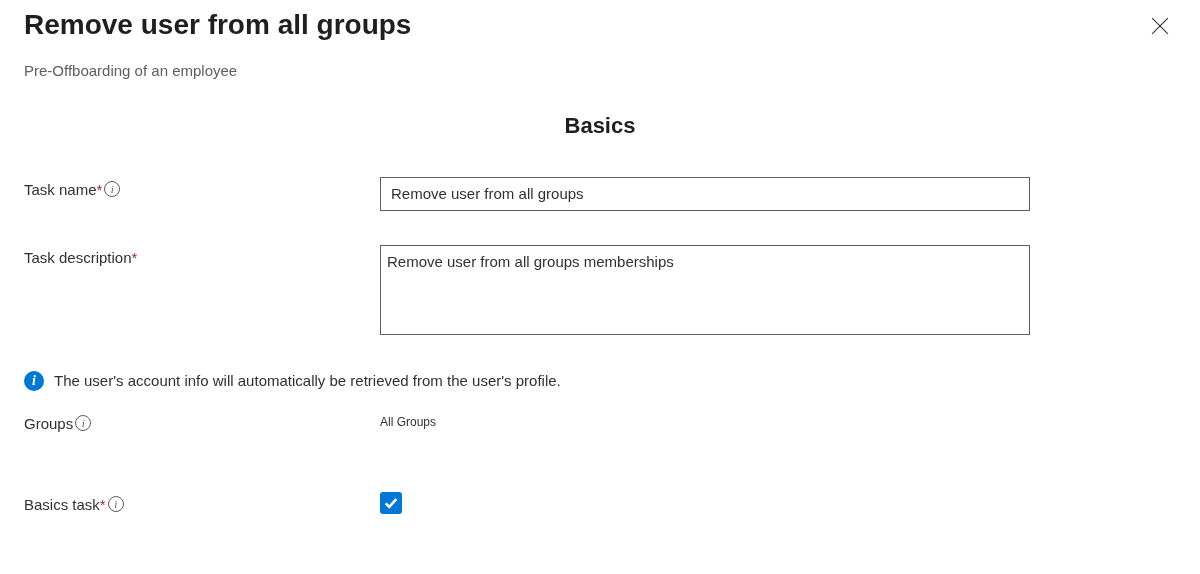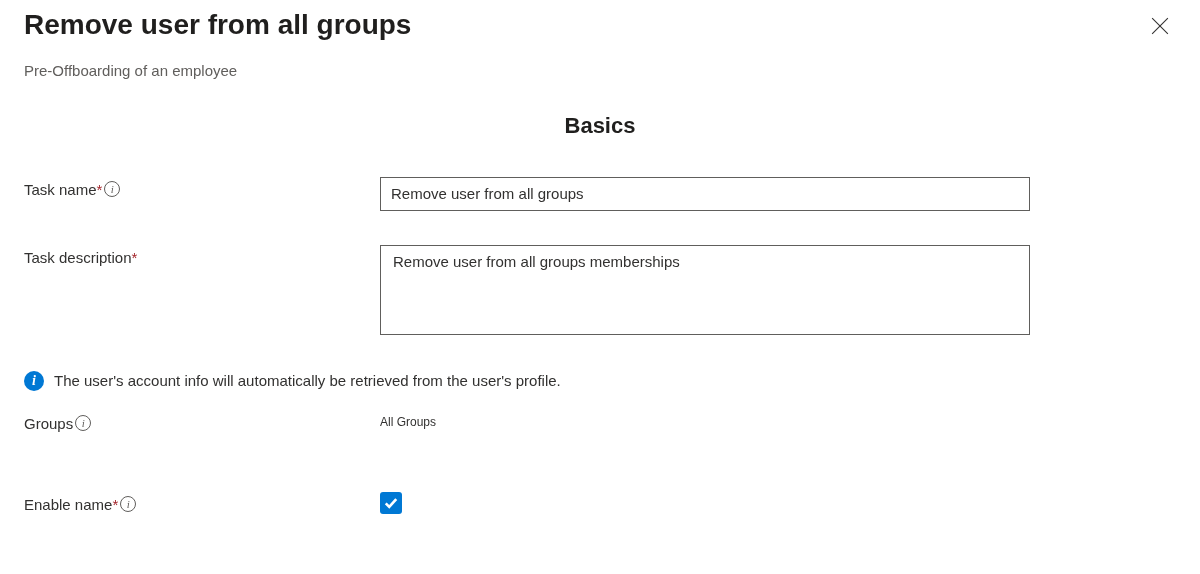--- a/index.html
+++ b/index.html
@@ -101,21 +101,21 @@
       border: 1px solid #605e5c;
       padding: 5px 10px;
       font-size: 15px;
       font-family: inherit;
       color: #323130;
     }
     .textarea-input {
       width: 100%;
       height: 90px;
       border: 1px solid #605e5c;
-      padding: 7px 12px;
+      padding: 7px 6px;
       font-size: 15px;
       font-family: inherit;
       color: #323130;
       resize: none;
     }
     .info-banner {
       display: flex;
       align-items: center;
       gap: 10px;
       margin-top: 32px;
@@ -215,21 +215,21 @@
   <div class="form-row row-groups">
     <div class="label-col">
       <span>Groups</span>
       <span class="info-icon">i</span>
     </div>
     <div class="static-value">All Groups</div>
   </div>
 
   <div class="form-row row-enable">
     <div class="label-col">
-      <span>Enable name</span>
+      <span>Basics task</span>
       <span class="req">*</span>
       <span class="info-icon">i</span>
     </div>
     <div>
       <div class="checkbox">
         <svg viewBox="0 0 16 16">
           <polyline points="2,8.5 6,12.5 14,3.5"></polyline>
         </svg>
       </div>
     </div>

